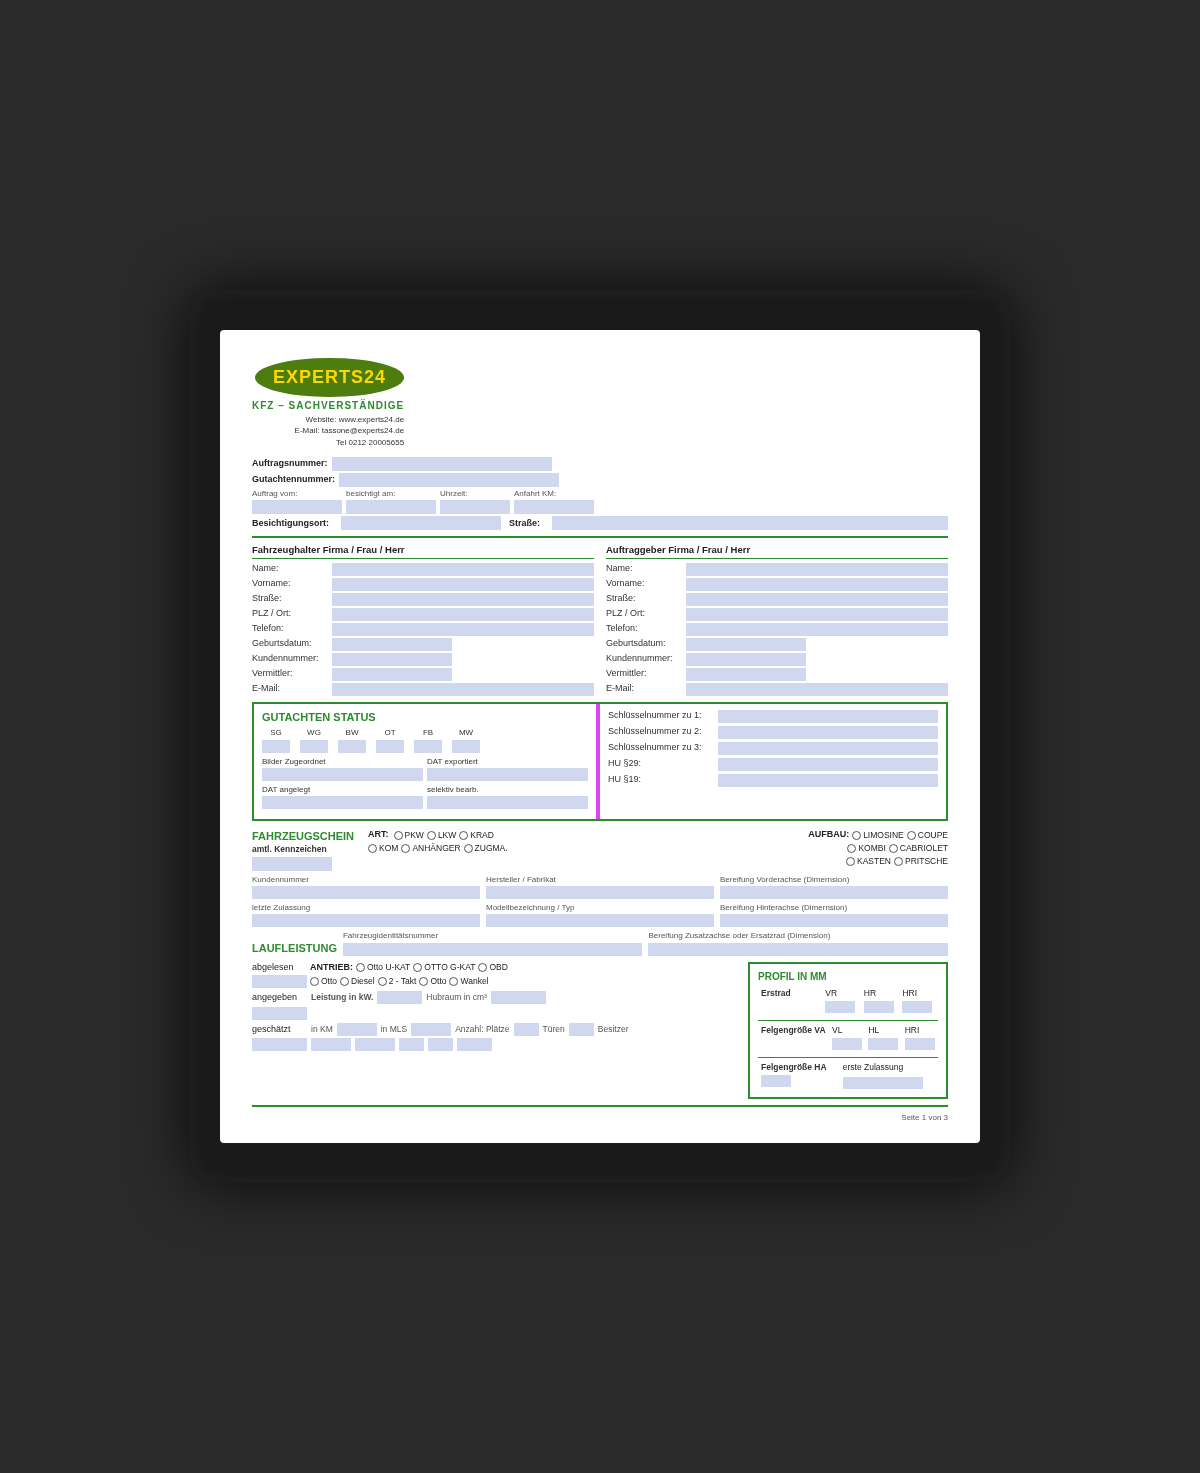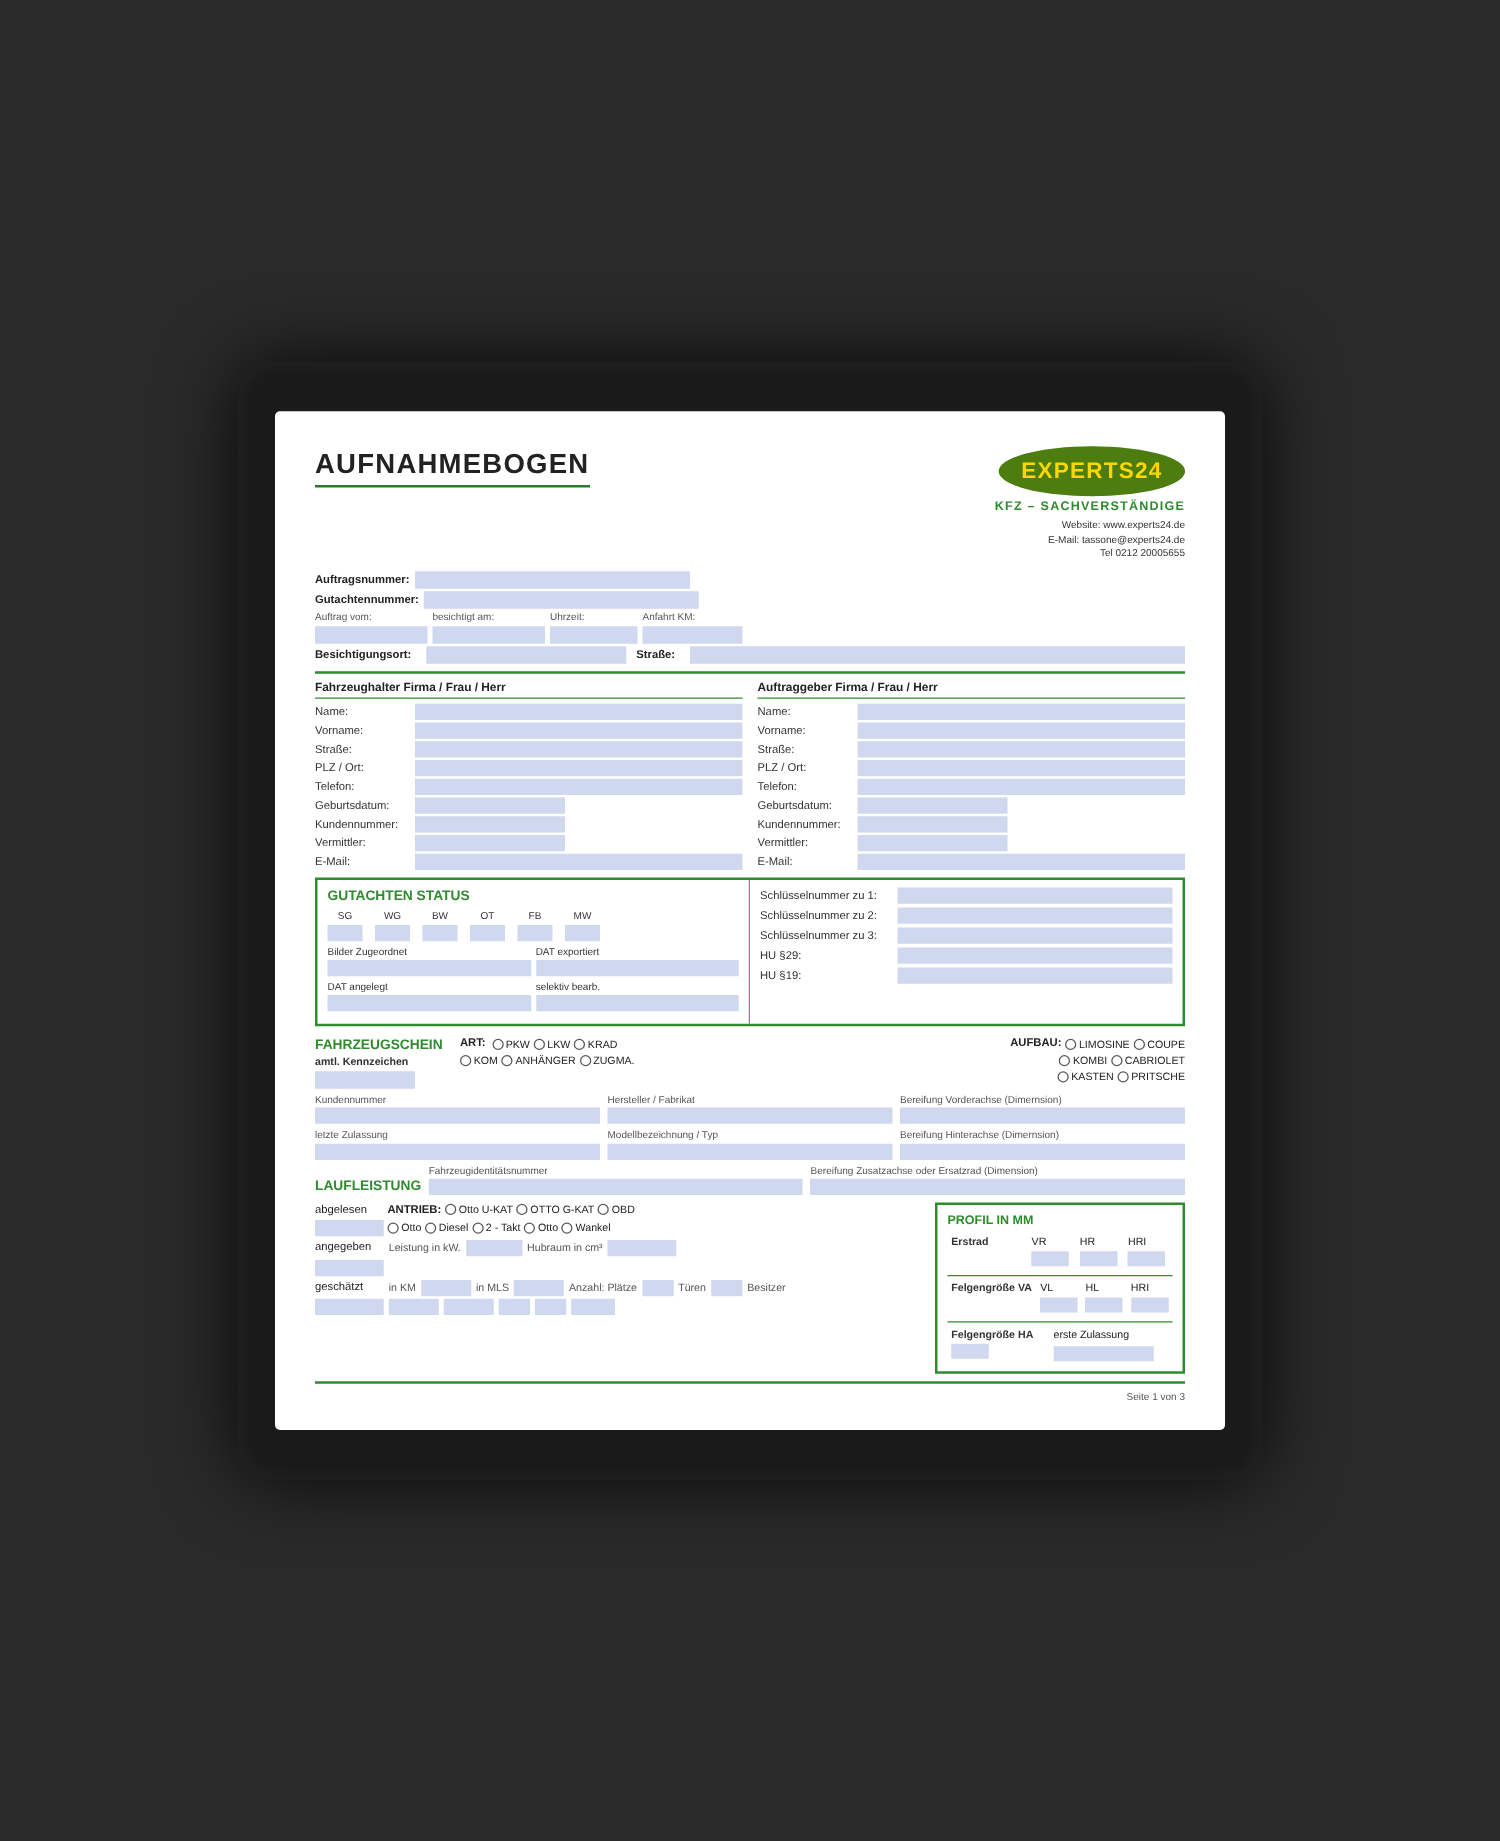--- a/index.html
+++ b/index.html
@@ -173,21 +173,21 @@
 
     
     .gutachten-section {
       display: grid;
       grid-template-columns: 1fr 1fr;
       gap: 0;
       border: 2px solid #2e8b2e;
       margin-bottom: 8px;
     }
     .gutachten-left {
-      border-right: 1px solid #d946ef;
+      border-right: 4px solid #d946ef;
       padding: 6px 8px;
     }
     .gutachten-right {
       padding: 6px 8px;
     }
     .gutachten-title {
       font-size: 11px;
       font-weight: bold;
       color: #2e8b2e;
       margin-bottom: 4px;
@@ -369,23 +369,20 @@
       margin-top: 2px;
     }
   </style>
 </head>
 <body>
 
 <div class="tablet-frame">
   <div class="document">
 
     <div class="doc-header">
-      <div>
-        <div class="doc-title">AUFNAHMEBOGEN</div>
-      </div>
       <div class="logo-area">
         <div class="logo-oval">
           <span class="logo-text">
             <span>EXPERTS</span><span style="color:#ffd700;font-size:18px;">24</span>
           </span>
         </div>
         <div class="kfz-label">KFZ – SACHVERSTÄNDIGE</div>
         <div class="contact-info">
           <div>
             <span>Website:</span>
@@ -758,21 +755,21 @@
             <span>Otto</span>
           </div>
           <div class="radio-item">
             <span class="radio-circle"></span>
             <span>Wankel</span>
           </div>
         </div>
 
         <div style="display:flex;align-items:center;gap:4px;margin-bottom:3px;">
           <span style="font-size:9px;white-space:nowrap;min-width:55px;">angegeben</span>
-          <span style="font-size:8.5px;color:#555;">Leistung in kW.</span>
+          <span style="font-size:8.5px;color:#555;font-weight:bold;">Leistung in kW.</span>
           <div style="background:#d0d8f0;height:13px;width:45px;border:none;"></div>
           <span style="font-size:8.5px;color:#555;">Hubraum in cm³</span>
           <div style="background:#d0d8f0;height:13px;width:55px;border:none;"></div>
         </div>
         <div style="background:#d0d8f0;height:13px;width:55px;border:none;margin-bottom:3px;"></div>
 
         <div style="display:flex;align-items:center;gap:4px;margin-bottom:2px;">
           <span style="font-size:9px;white-space:nowrap;min-width:55px;">geschätzt</span>
           <span style="font-size:8.5px;color:#555;">in KM</span>
           <div style="background:#d0d8f0;height:13px;width:40px;border:none;"></div>

